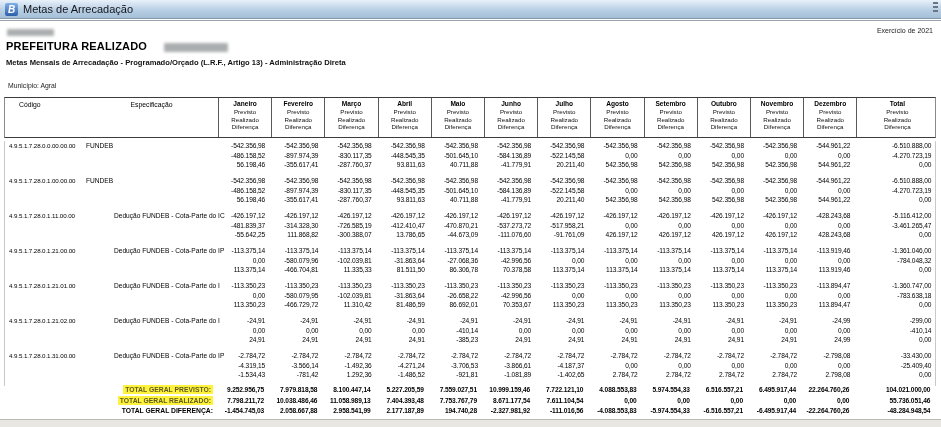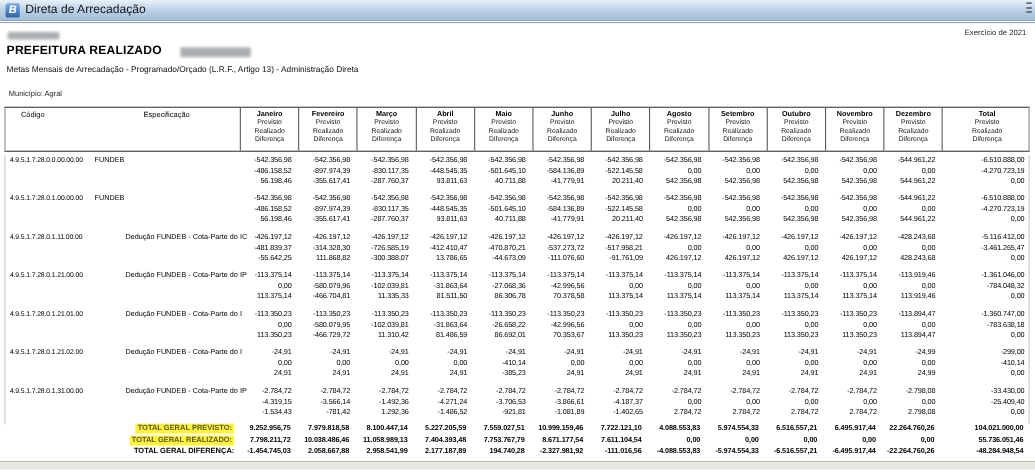--- a/index.html
+++ b/index.html
@@ -17,21 +17,21 @@
   .grip { position:absolute; right:3px; top:2px; width:5px; height:11px;
     background: repeating-linear-gradient(#6a7684 0 2px, transparent 2px 4px); }
   .win-topline { position:absolute; top:20px; left:0; width:941px; height:1px; background:#9aa4ae; }
 
   
   .redacted { position:absolute; background:#8f9396; filter: blur(1.6px); border-radius:1px; opacity:.75; }
   .state-blob { left:7px; top:29px; width:47px; height:7px; }
   .entity-blob { left:164px; top:43px; width:64px; height:9px; }
   .exercise { position:absolute; right:8px; top:27px; font-size:7px; color:#222; }
   .entity { position:absolute; left:6px; top:40px; font-size:11px; font-weight:bold; letter-spacing:.2px; }
-  .subtitle { position:absolute; left:6px; top:58px; font-size:7.6px; color:#111; }
+  .subtitle { position:absolute; left:6px; top:58px; font-size:7.6px; color:#111;font-weight:bold; }
   .municipio { position:absolute; left:8px; top:82px; font-size:6.8px; color:#222; }
 
   
   .thead { position:absolute; left:4px; top:97px; width:932px; height:41px;
     border-top:1px solid #3c3c3c; border-bottom:1px solid #3c3c3c;
     border-left:1px solid #8a8a8a; border-right:1px solid #8a8a8a; }
   .hcell { position:absolute; top:0; height:39px; border-left:1px solid #5a5a5a; text-align:center; }
   .hcell.first { border-left:none; }
   .hname { font-size:6.6px; font-weight:bold; margin-top:2px; line-height:8px; }
   .hsub { font-size:6.2px; line-height:7.6px; color:#111; }
@@ -56,21 +56,21 @@
   .totline .num { font-weight:bold; line-height:10px; }
 
   .bottom-strip { position:absolute; left:0; bottom:0; width:941px; height:8px;
     background:#e9e7e1; border-top:1px solid #bdbab2; }
 </style>
 </head>
 <body>
 
 <div class="titlebar">
   <div class="app-icon">B</div>
-  <div class="win-title">Direta de Arrecadação</div>
+  <div class="win-title">Metas de Arrecadação</div>
   <div class="grip"></div>
 </div>
 <div class="win-topline"></div>
 
 <div class="redacted state-blob"></div>
 <div class="exercise">Exercício de 2021</div>
 <div class="entity">PREFEITURA REALIZADO</div>
 <div class="redacted entity-blob"></div>
 <div class="subtitle">Metas Mensais de Arrecadação - Programado/Orçado (L.R.F., Artigo 13) - Administração Direta</div>
 <div class="municipio">Município: Agral</div>

